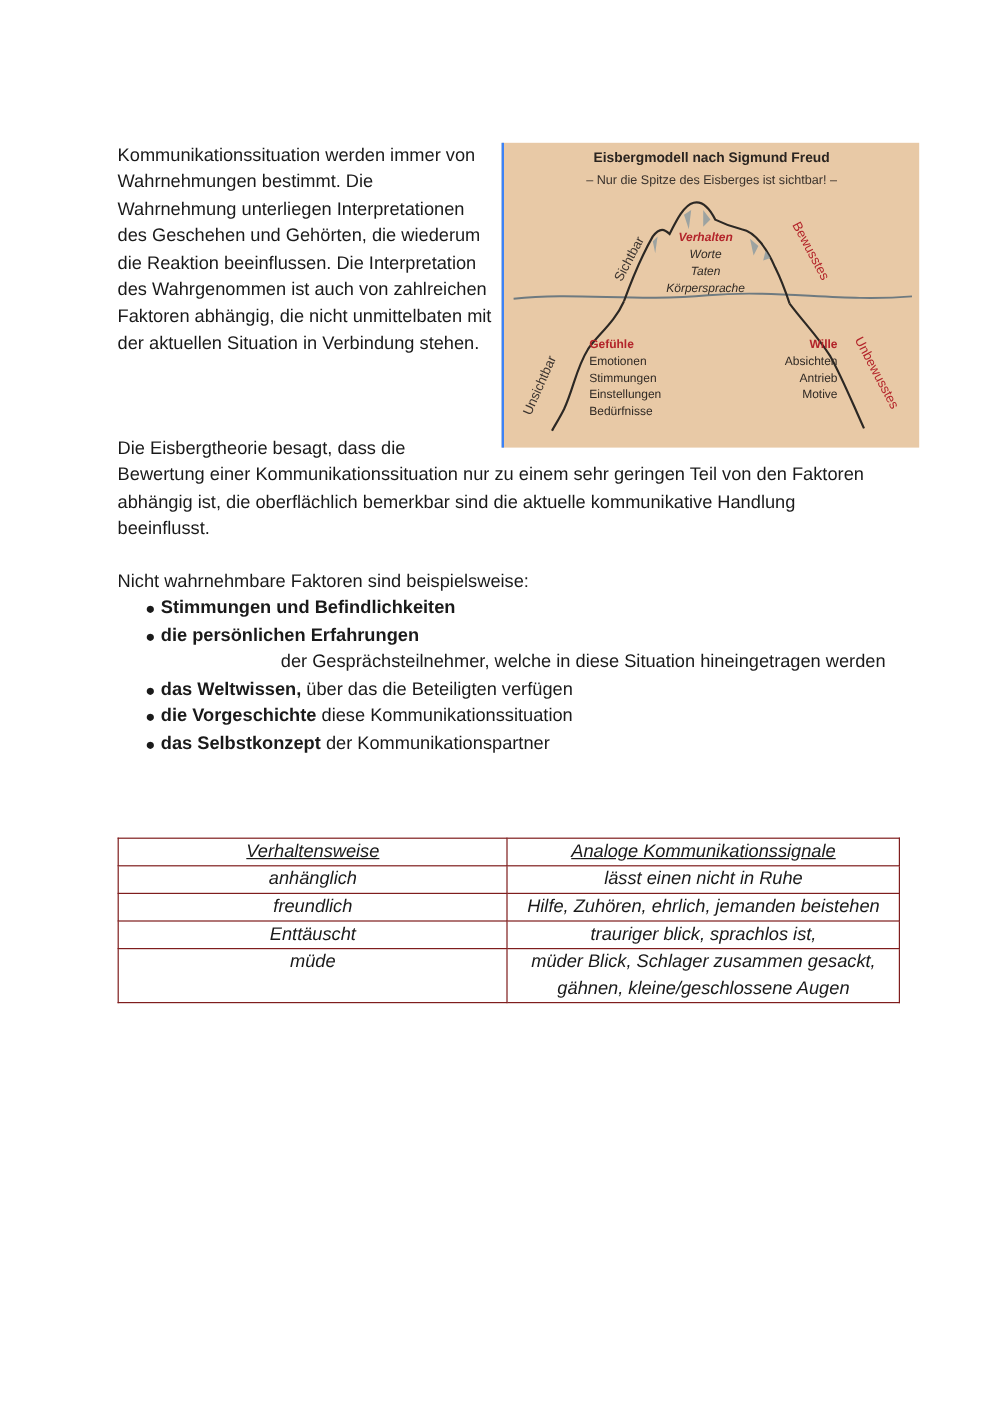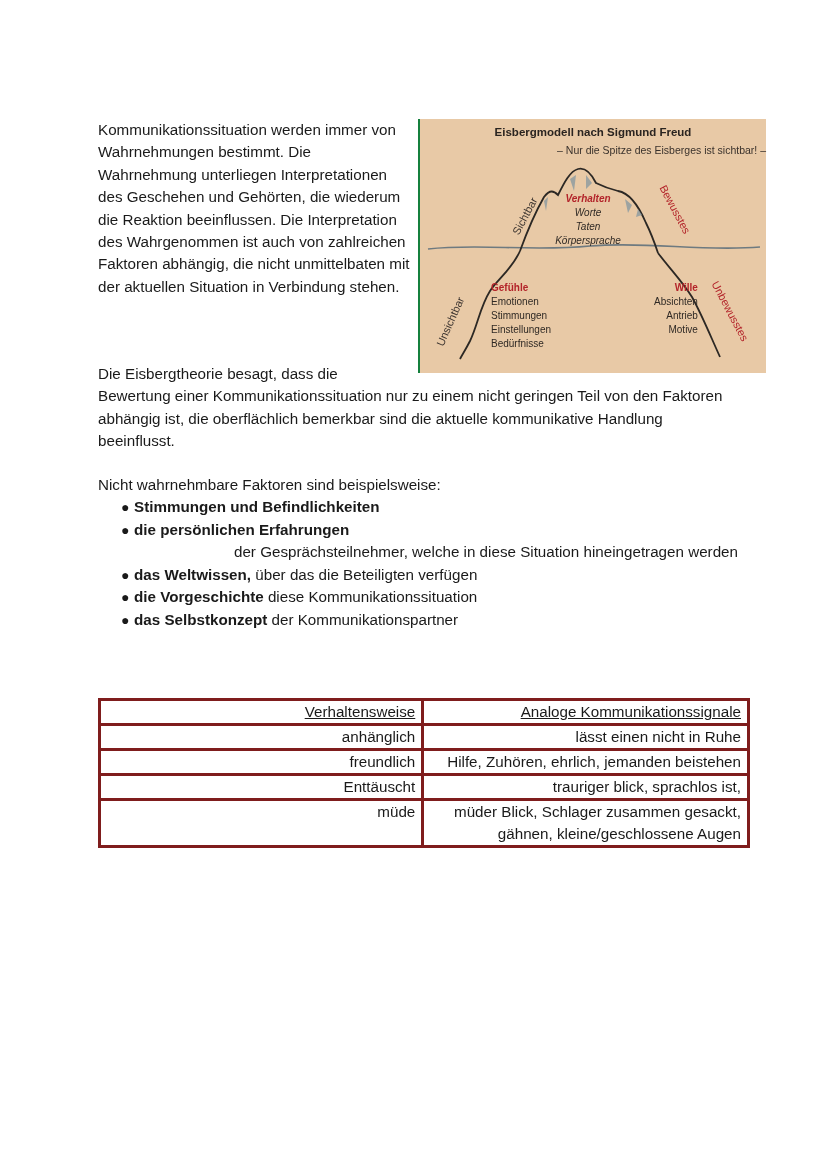--- a/index.html
+++ b/index.html
@@ -12,30 +12,30 @@
 
   .intro {
     position: absolute; left: 98px; top: 119px; width: 315px;
     font-size: 15.2px; line-height: 22.4px;
   }
   .intro p { margin: 0; }
 
   .figure {
     position: absolute; left: 418px; top: 119px; width: 348px; height: 254px;
     background: #e8c9a6;
-    border-left: 2px solid #15803d;
+    border-left: 2px solid #3b82f6;
     box-sizing: border-box;
   }
   .figure svg { position: absolute; left: 0; top: 0; }
   .fig-title {
     position: absolute; left: 0; width: 100%; top: 7px; text-align: center;
     font-size: 11.5px; font-weight: bold; color: #2a2420;
   }
   .fig-subtitle {
-    position: absolute; left: 0; width: 100%; top: 25px; text-align: right;
+    position: absolute; left: 0; width: 100%; top: 25px; text-align: center;
     font-size: 10.5px; color: #3a322c;
   }
   .fig-col { position: absolute; font-size: 10px; line-height: 14px; color: #2f2924; }
   .fig-col .hd { color: #b3242a; font-weight: bold; }
   .rot { position: absolute; font-size: 11px; white-space: nowrap; transform-origin: left top; }
   .rot.dark { color: #3d3530; }
   .rot.red { color: #b3242a; }
 
   .theory {
     position: absolute; left: 98px; top: 363px; width: 640px;
@@ -56,22 +56,22 @@
     position: absolute; left: 23px; top: 0; font-size: 14px;
   }
   .factors-list li .sub { display: block; font-weight: normal; text-align: right; }
   .factors-list b { font-weight: bold; }
 
   table.signals {
     position: absolute; left: 98px; top: 698px; width: 652px;
     border-collapse: collapse; font-size: 15.2px; line-height: 22px;
   }
   table.signals td, table.signals th {
-    border: 3px solid #7f1d1d; padding: 0 6px; vertical-align: top;
-    text-align: right; font-weight: normal;
+    border: 1px solid #7f1d1d; padding: 0 6px; vertical-align: top;
+    text-align: center; font-weight: normal; font-style: italic;
   }
   table.signals th { text-decoration: underline; }
   table.signals col.c1 { width: 325px; }
   table.signals col.c2 { width: 327px; }
 </style>
 </head>
 <body>
 
 <div class="page">
 
@@ -118,21 +118,21 @@
     <div class="fig-col" style="left:234px; top:162px;text-align:right;">
       <div class="hd">Wille</div>
       <div>Absichten</div>
       <div>Antrieb</div>
       <div>Motive</div>
     </div>
   </div>
 
   <div class="theory">
     <p>Die Eisbergtheorie besagt, dass die</p>
-    <p>Bewertung einer Kommunikationssituation nur zu einem nicht geringen Teil von den Faktoren abhängig ist, die oberflächlich bemerkbar sind die aktuelle kommunikative Handlung beeinflusst.</p>
+    <p>Bewertung einer Kommunikationssituation nur zu einem sehr geringen Teil von den Faktoren abhängig ist, die oberflächlich bemerkbar sind die aktuelle kommunikative Handlung beeinflusst.</p>
   </div>
 
   <div class="factors-heading">Nicht wahrnehmbare Faktoren sind beispielsweise:</div>
 
   <ul class="factors-list">
     <li>
       <span class="bullet">●</span>
       <b>Stimmungen und Befindlichkeiten</b><span></span>
     </li>
     <li>

